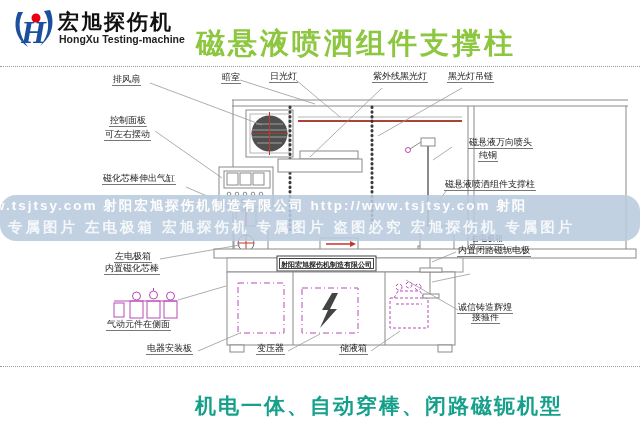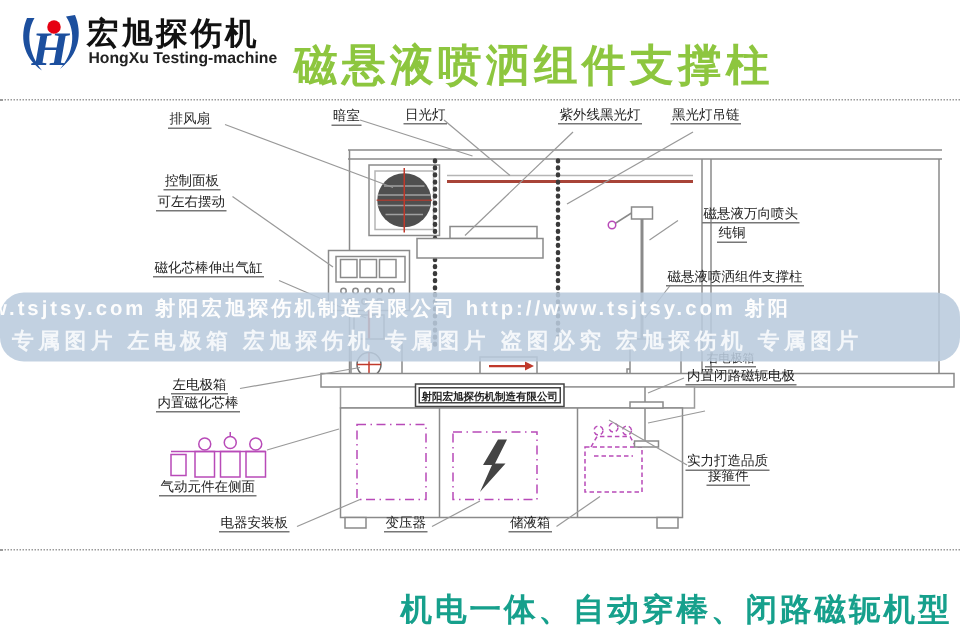--- a/index.html
+++ b/index.html
@@ -26,21 +26,21 @@
        border-bottom:1px solid #777; padding:0 1px 1px 1px; white-space:nowrap;}
   .lbl-sm{font-size:8px;}
   
   .watermark{position:absolute; left:0; top:195px; width:640px; height:46px; z-index:5;
              background:rgba(186,203,221,0.88); overflow:hidden;border-radius:16px;}
   .wm1{font-size:13.5px; font-weight:bold; letter-spacing:2px; color:#fdfdfd;
        white-space:nowrap; margin:2px 0 0 -6px;}
   .wm2{font-size:14.5px; font-weight:bold; letter-spacing:3px; color:#f4f7fa;
        white-space:nowrap; margin:3px 0 0 8px;}
   
-  .footer{position:absolute; left:195px; top:392px; width:440px; text-align:right; z-index:2;
+  .footer{position:absolute; left:195px; top:392px; width:440px; text-align:left; z-index:2;
           font-size:21px; font-weight:bold; letter-spacing:2px; color:#16a08c; white-space:nowrap;}
 </style>
 </head>
 <body>
 
 <div class="page">
 
   <svg class="logo-mark" viewBox="0 0 46 44">
     <path d="M8 4 C3 16 5 30 18 39 C9 28 7 14 13 4 Z" fill="#1c4f9e"></path>
     <path d="M40 2 C45 14 43 28 30 38 C39 28 41 13 34 3 Z" fill="#1c4f9e"></path>
@@ -218,21 +218,21 @@
   <div class="lbl" style="left:447px;top:71px;">黑光灯吊链</div>
   <div class="lbl" style="left:109px;top:115px;">控制面板</div>
   <div class="lbl" style="left:104px;top:129px;">可左右摆动</div>
   <div class="lbl" style="left:102px;top:173px;">磁化芯棒伸出气缸</div>
   <div class="lbl" style="left:450px;top:137px;margin-left:18px;">磁悬液万向喷头</div>
   <div class="lbl" style="left:478px;top:150px;">纯铜</div>
   <div class="lbl" style="left:444px;top:179px;">磁悬液喷洒组件支撑柱</div>
   <div class="lbl lbl-sm" style="left:470px;top:234px;">右电极箱</div>
   <div class="lbl" style="left:457px;top:245px;">内置闭路磁轭电极</div>
   <div class="lbl" style="left:471px;top:264px;margin-top:48px;">接箍件</div>
-  <div class="lbl" style="left:457px;top:302px;">实力打造品质</div>
+  <div class="lbl" style="left:457px;top:302px;">诚信铸造辉煌</div>
   <div class="lbl" style="left:114px;top:251px;">左电极箱</div>
   <div class="lbl" style="left:104px;top:263px;">内置磁化芯棒</div>
   <div class="lbl" style="left:106px;top:319px;">气动元件在侧面</div>
   <div class="lbl" style="left:146px;top:343px;">电器安装板</div>
   <div class="lbl" style="left:256px;top:343px;">变压器</div>
   <div class="lbl" style="left:339px;top:343px;">储液箱</div>
 
   <div class="watermark">
     <div class="wm1">w.tsjtsy.com 射阳宏旭探伤机制造有限公司  http://www.tsjtsy.com 射阳</div>
     <div class="wm2">专属图片 左电极箱  宏旭探伤机 专属图片 盗图必究  宏旭探伤机 专属图片</div>

